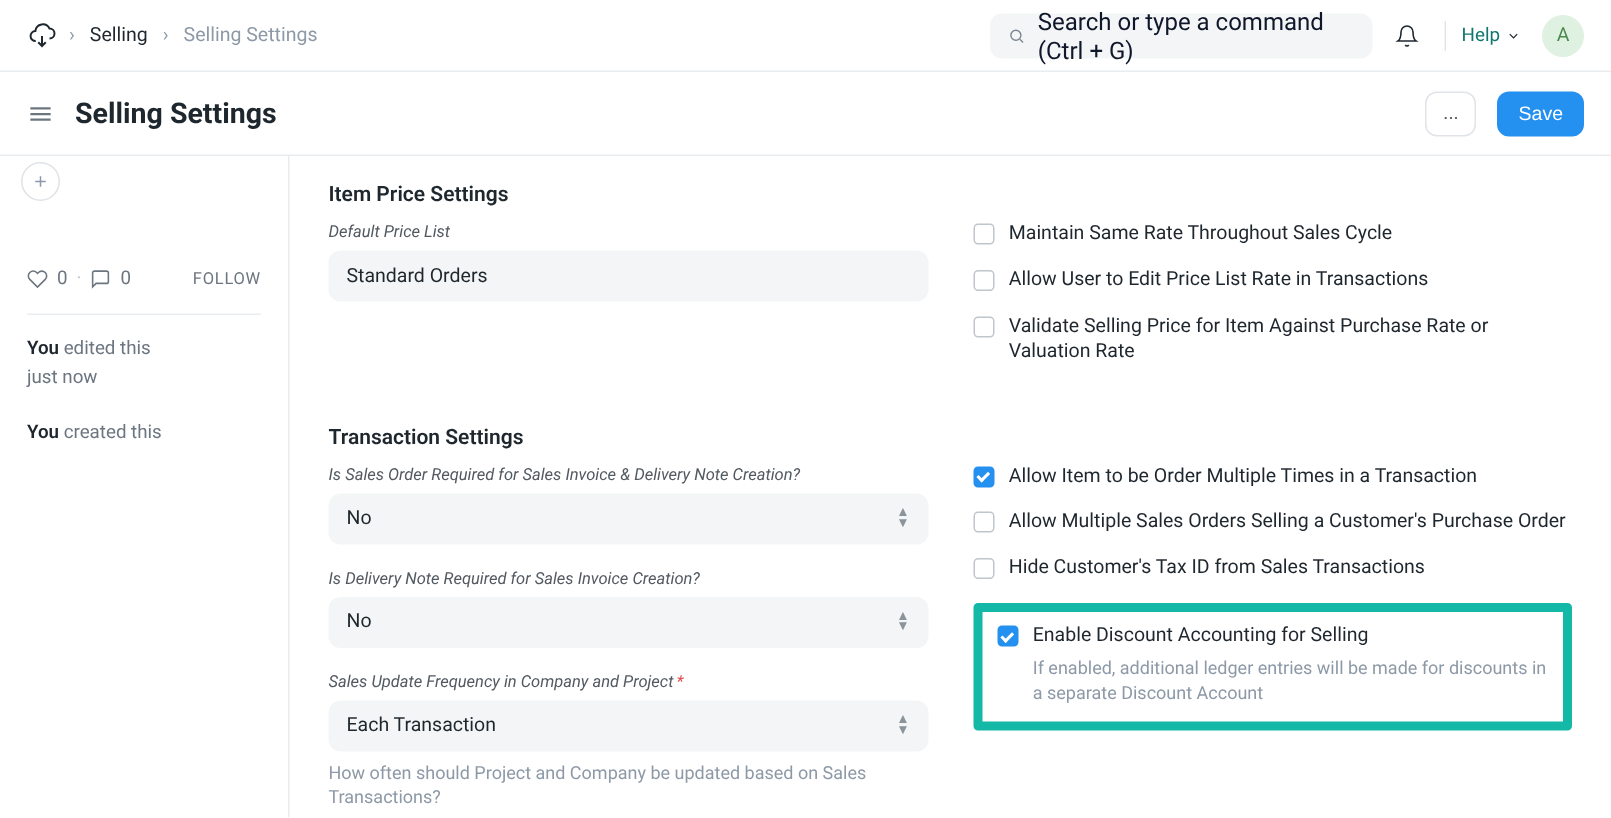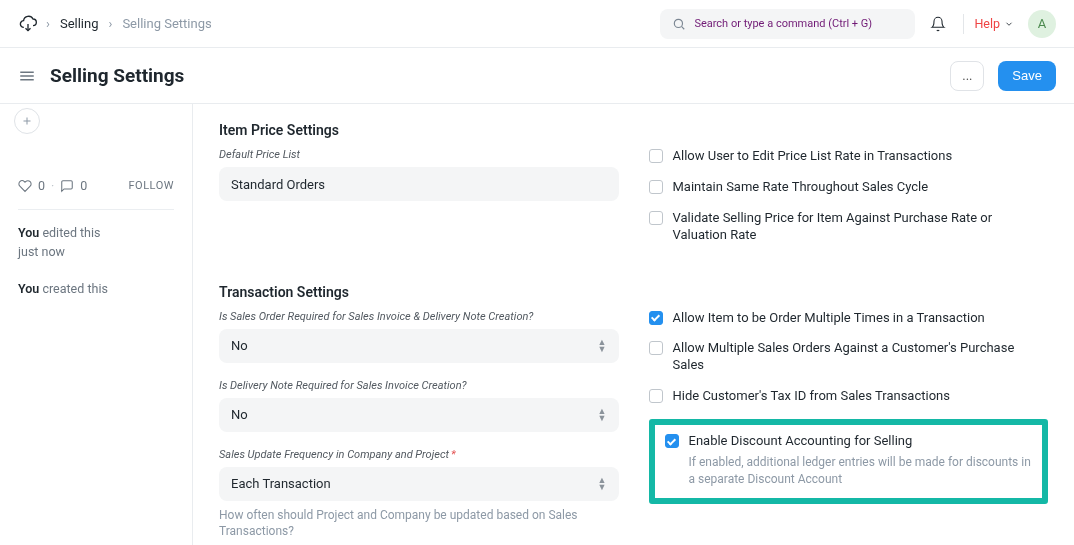--- a/index.html
+++ b/index.html
@@ -5,24 +5,24 @@
   * { box-sizing: border-box; margin: 0; padding: 0; }
   body { font-family: -apple-system, BlinkMacSystemFont, "Segoe UI", Roboto, Arial, sans-serif; font-size: 13px; color: #1f272e; background: #fff; width: 1074px; height: 545px; overflow: hidden; }
   
   .topbar { display: flex; align-items: center; height: 48px; padding: 0 18px; border-bottom: 1px solid #e9ecef; gap: 8px; }
   .logo-icon svg { display: block; }
   .crumbs { display: flex; align-items: center; gap: 10px; font-size: 13px; }
   .crumb-sep { color: #8d99a6; }
   .crumb { color: #1f272e; cursor: pointer; }
   .crumb.last { color: #8d99a6; }
   .spacer { flex: 1; }
-  .search { display: flex; align-items: center; gap: 8px; background: #f4f5f6; border-radius: 8px; height: 30px; padding: 0 12px; width: 255px; color: #701a75; font-size: 11px; }
+  .search { display: flex; align-items: center; gap: 8px; background: #f4f5f6; border-radius: 8px; height: 30px; padding: 0 12px; width: 255px; color: #0f172a; font-size: 16px; }
   .bell-wrap { width: 30px; display:flex; justify-content:center; }
   .right-sep { width: 1px; height: 20px; background: #e3e6e9; margin: 0 2px; }
-  .help { display: flex; align-items: center; gap: 4px; color: #ef4444; cursor:pointer; font-size: 12.5px;}
+  .help { display: flex; align-items: center; gap: 4px; color: #0f766e; cursor:pointer; font-size: 12.5px;}
   .avatar { width: 28px; height: 28px; border-radius: 50%; background: #dff1e0; color: #4b8a4e; display:flex; align-items:center; justify-content:center; font-size: 13px; margin-left: 6px;}
   
   .page-header { display:flex; align-items:center; height: 56px; padding: 0 18px; border-bottom: 1px solid #e9ecef; gap: 14px;}
   .menu-lines { color:#8d99a6; cursor:pointer;}
   .page-title { font-size: 19px; font-weight: 700; color: #1f272e; }
   .btn-more { width: 34px; height: 30px; border: 1px solid #e0e3e7; border-radius: 8px; display:flex; align-items:center; justify-content:center; cursor:pointer; color:#555;}
   .btn-save { height: 30px; padding: 0 14px; background:#2490ef; color:#fff; border:none; border-radius: 8px; font-size: 13px; font-weight: 500; cursor:pointer;}
   
   .body { display:flex; height: calc(545px - 48px - 56px); }
   .sidebar { width: 192px; padding: 16px 18px 0 18px; position: relative;}
@@ -158,25 +158,25 @@
             <div class="field">
               <div class="field-label">Default Price List</div>
               <div class="control">
                 <span>Standard Orders</span>
               </div>
             </div>
           </div>
           <div class="col" id="ip-checks">
               <div class="check-row">
                 <div class="check-box"></div>
+                <div class="check-label">Maintain Same Rate Throughout Sales Cycle</div>
+              </div>
+              <div class="check-row">
+                <div class="check-box"></div>
                 <div class="check-label">Allow User to Edit Price List Rate in Transactions</div>
-              </div>
-              <div class="check-row">
-                <div class="check-box"></div>
-                <div class="check-label">Maintain Same Rate Throughout Sales Cycle</div>
               </div>
               <div class="check-row">
                 <div class="check-box"></div>
                 <div class="check-label">Validate Selling Price for Item Against Purchase Rate or Valuation Rate</div>
               </div>
             </div>
         </div>
       </div>
 
       <div class="section">
@@ -218,21 +218,21 @@
             </div>
           </div>
           <div class="col">
             <div id="tx-checks">
                 <div class="check-row">
                   <div class="check-box checked"></div>
                   <div class="check-label">Allow Item to be Order Multiple Times in a Transaction</div>
                 </div>
                 <div class="check-row">
                   <div class="check-box"></div>
-                  <div class="check-label">Allow Multiple Sales Orders Against a Customer's Purchase Sales</div>
+                  <div class="check-label">Allow Multiple Sales Orders Selling a Customer's Purchase Order</div>
                 </div>
                 <div class="check-row">
                   <div class="check-box"></div>
                   <div class="check-label">Hide Customer's Tax ID from Sales Transactions</div>
                 </div>
               </div>
             <div class="highlight-box">
               <div class="check-row">
                 <div class="check-box checked"></div>
                 <div>

